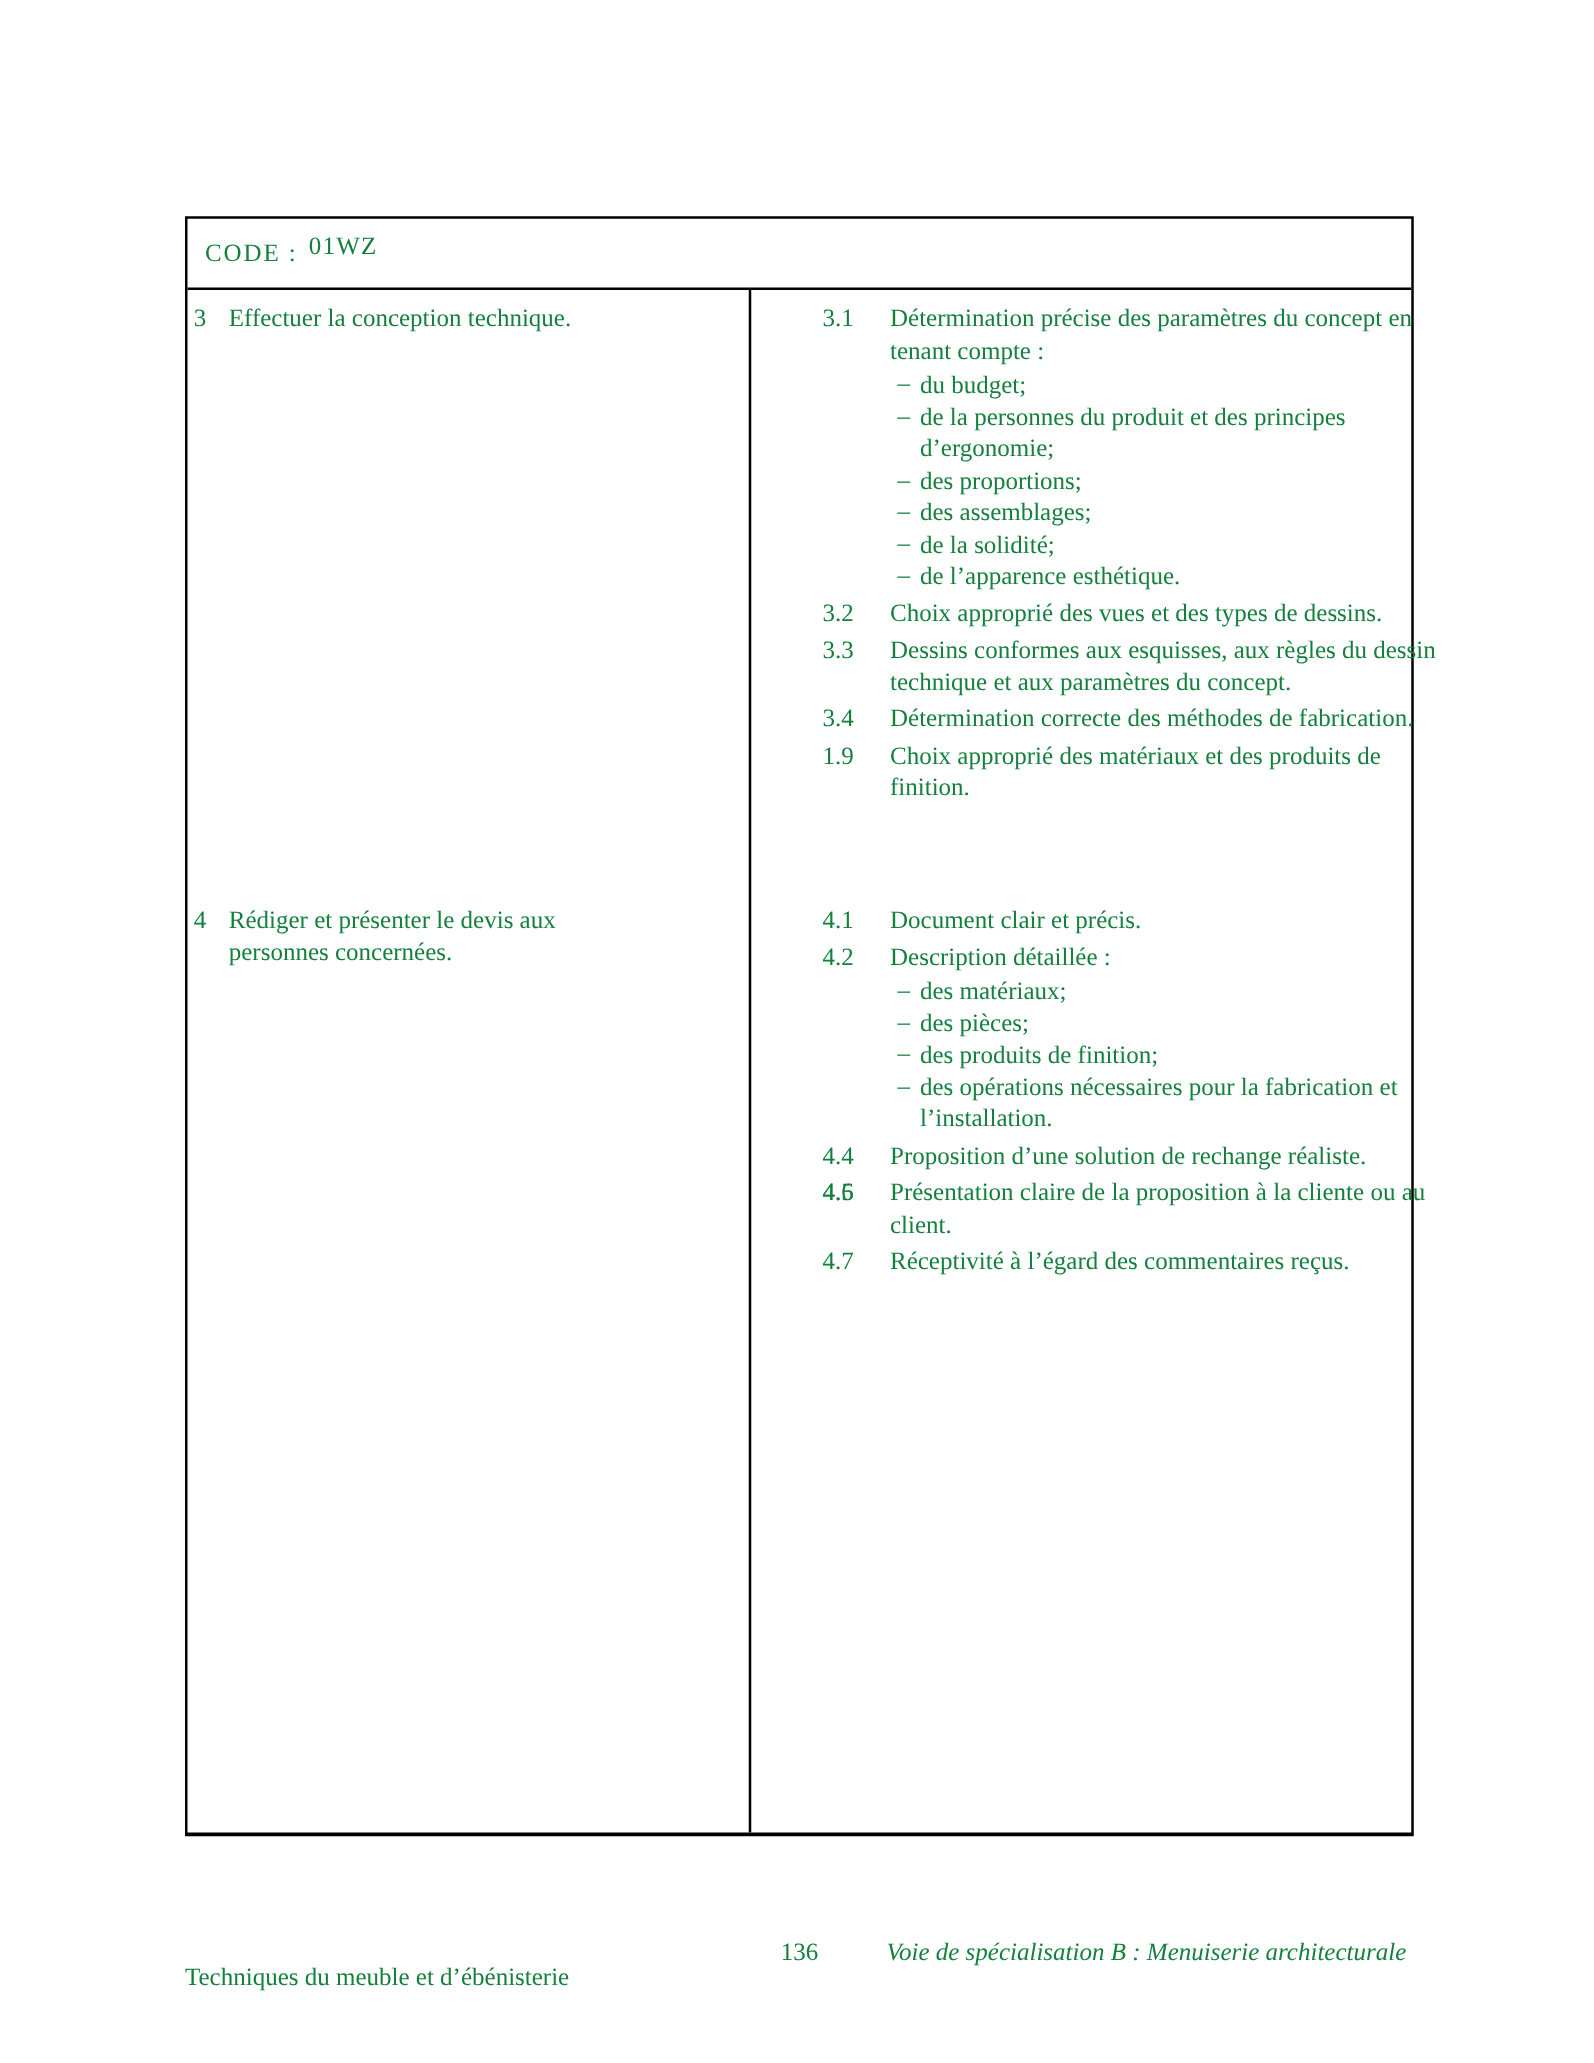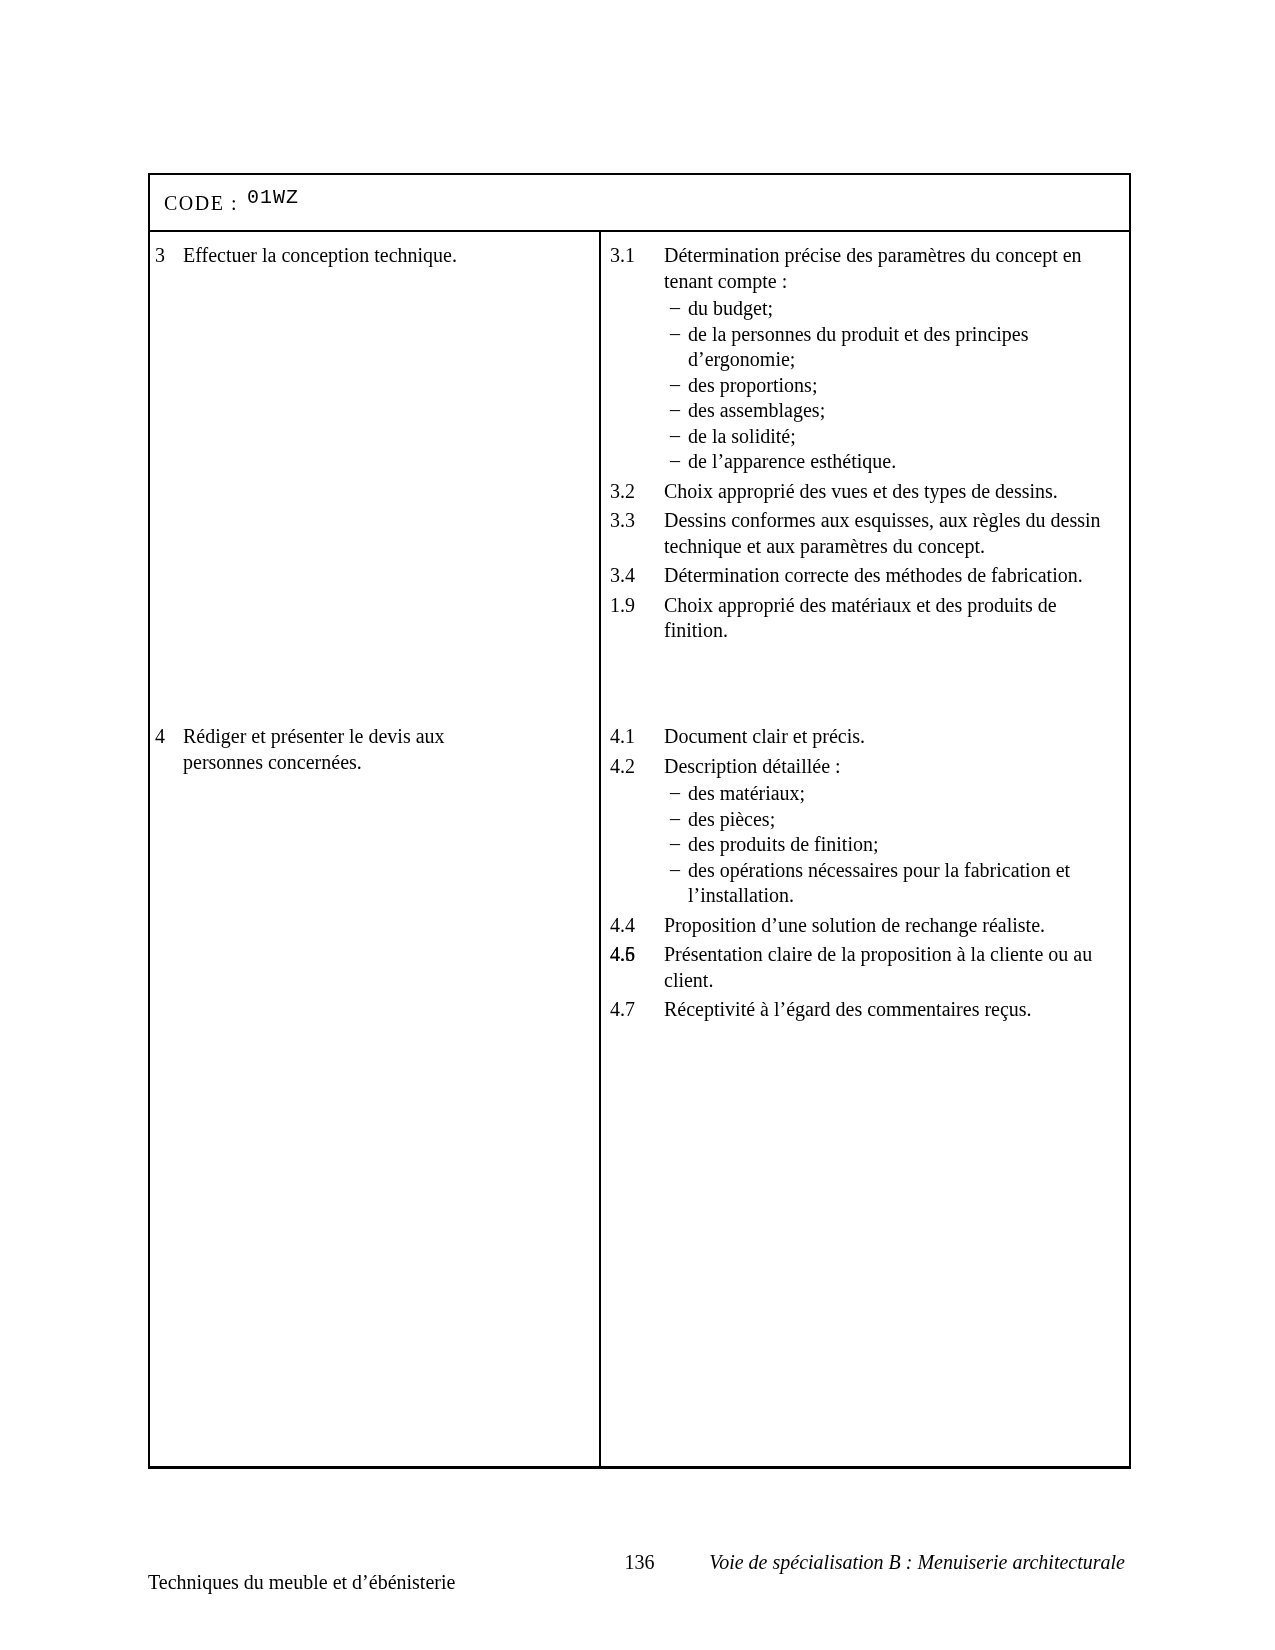--- a/index.html
+++ b/index.html
@@ -1,33 +1,33 @@
 <!DOCTYPE html>
 <html><head>
 <meta charset="utf-8">
 <style>
   html,body { margin:0; padding:0; background:#e8e8e8; }
   .page {
     position:relative; width:1275px; height:1650px; margin:0 auto;
-    background:#ffffff; color:#000000;
+    background:#ffffff; color:#15803d;
     font-family:"Liberation Serif","DejaVu Serif",serif;
     font-size:20px; line-height:25.5px;
   }
   .doc-table {
     position:absolute; left:148px; top:173px; width:983px; height:1296px;
     border:2px solid #000; border-bottom-width:3px; box-sizing:border-box;
     background:#fff;
   }
   .code-row { position:relative; height:55px; border-bottom:2px solid #000; }
   .code-label { position:absolute; left:14px; top:16px; letter-spacing:1.5px; }
-  .code-value { position:absolute; left:97px; top:10px; letter-spacing:1px;font-family:Liberation Mono, monospace; }
+  .code-value { position:absolute; left:97px; top:10px; letter-spacing:1px; }
 
   .content-row { position:relative; display:flex; height:1234px; }
   .cell-left  { position:relative; width:451px; border-right:2px solid #000; box-sizing:border-box; }
-  .cell-right { position:relative; flex:1; }
+  .cell-right { position:relative; flex:1;margin-left:48px; }
 
   .group-1 { top:11px; }
   .group-2 { top:492px; }
 
   .obj { position:absolute; left:5px; width:330px; padding-left:28px; }
   .obj .num { position:absolute; left:0; top:0; }
 
   .crit-group { position:absolute; left:0; width:516px; }
   .crit { position:relative; padding-left:63px; margin-bottom:4px; }
   .crit .num { position:absolute; left:9px; top:0; }

